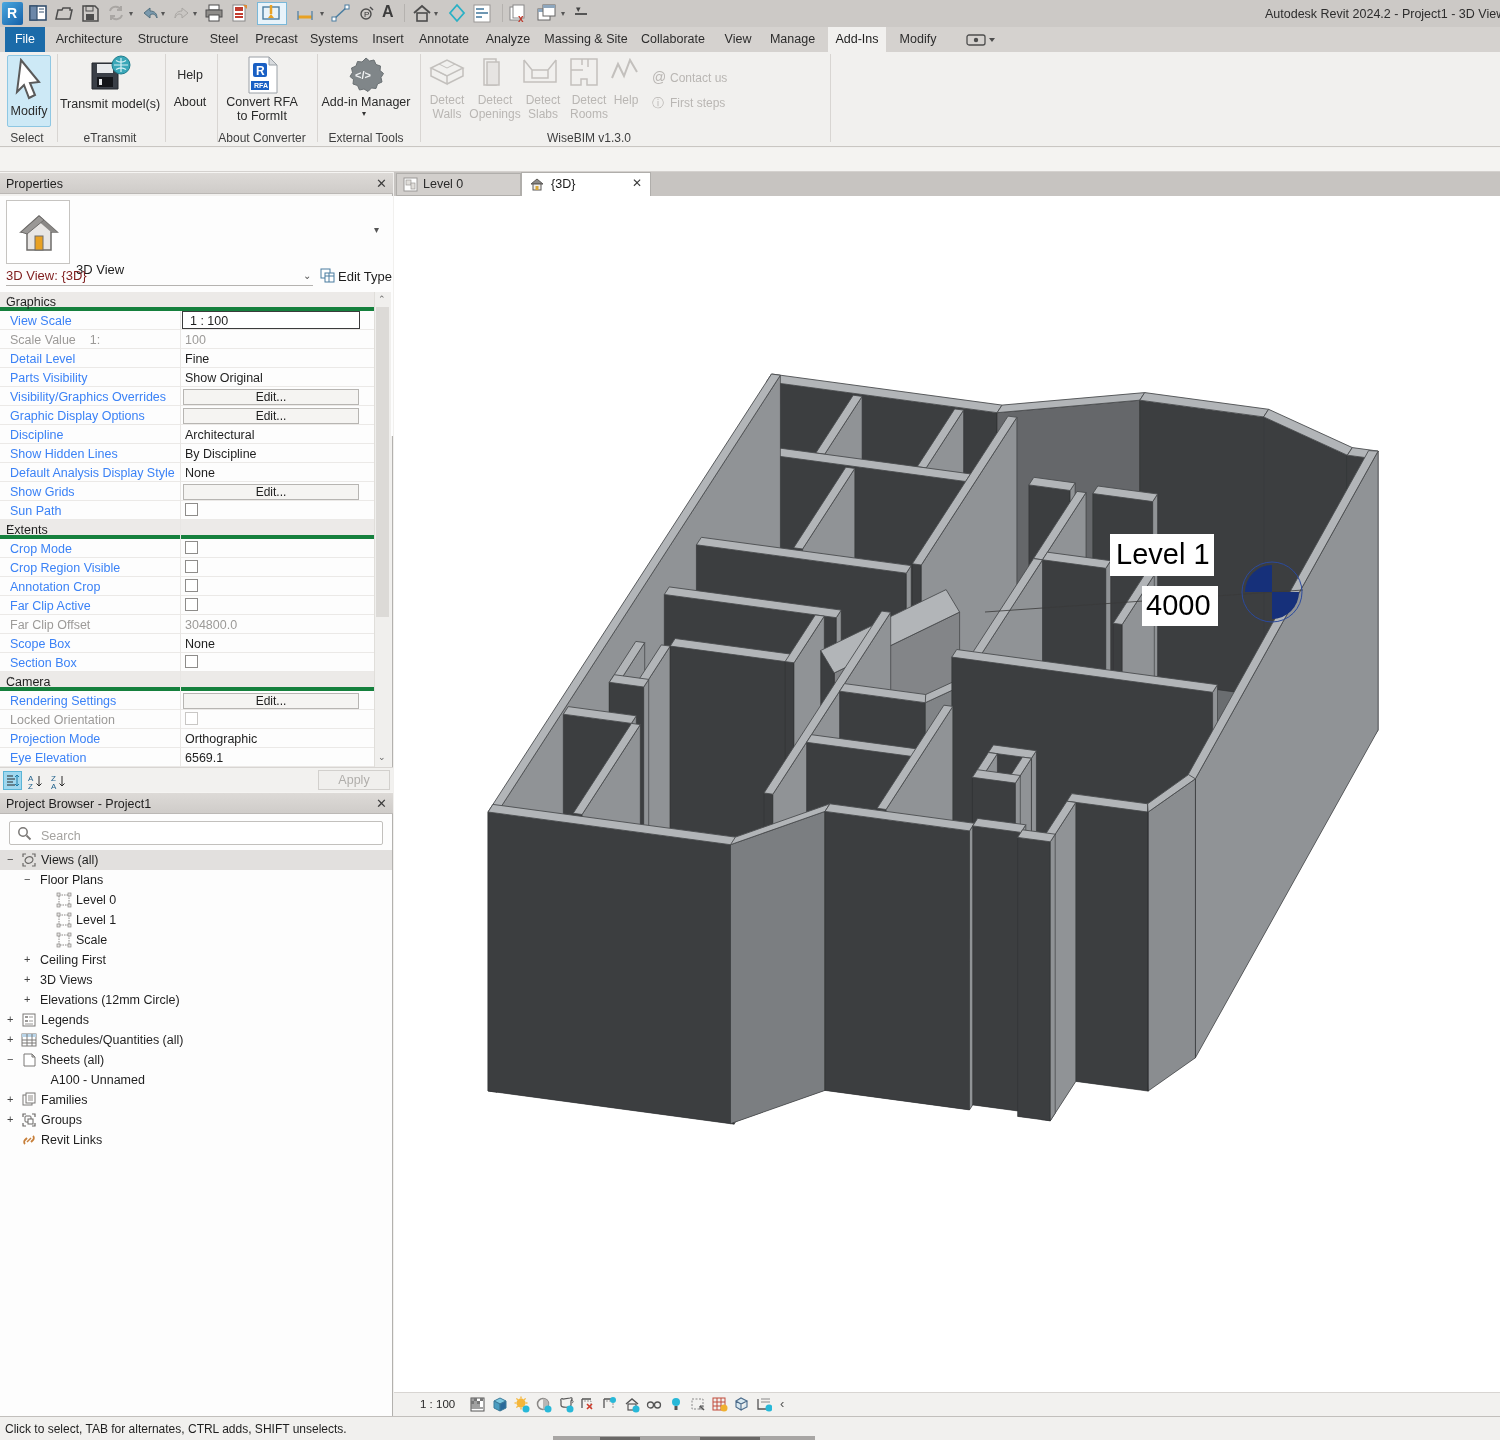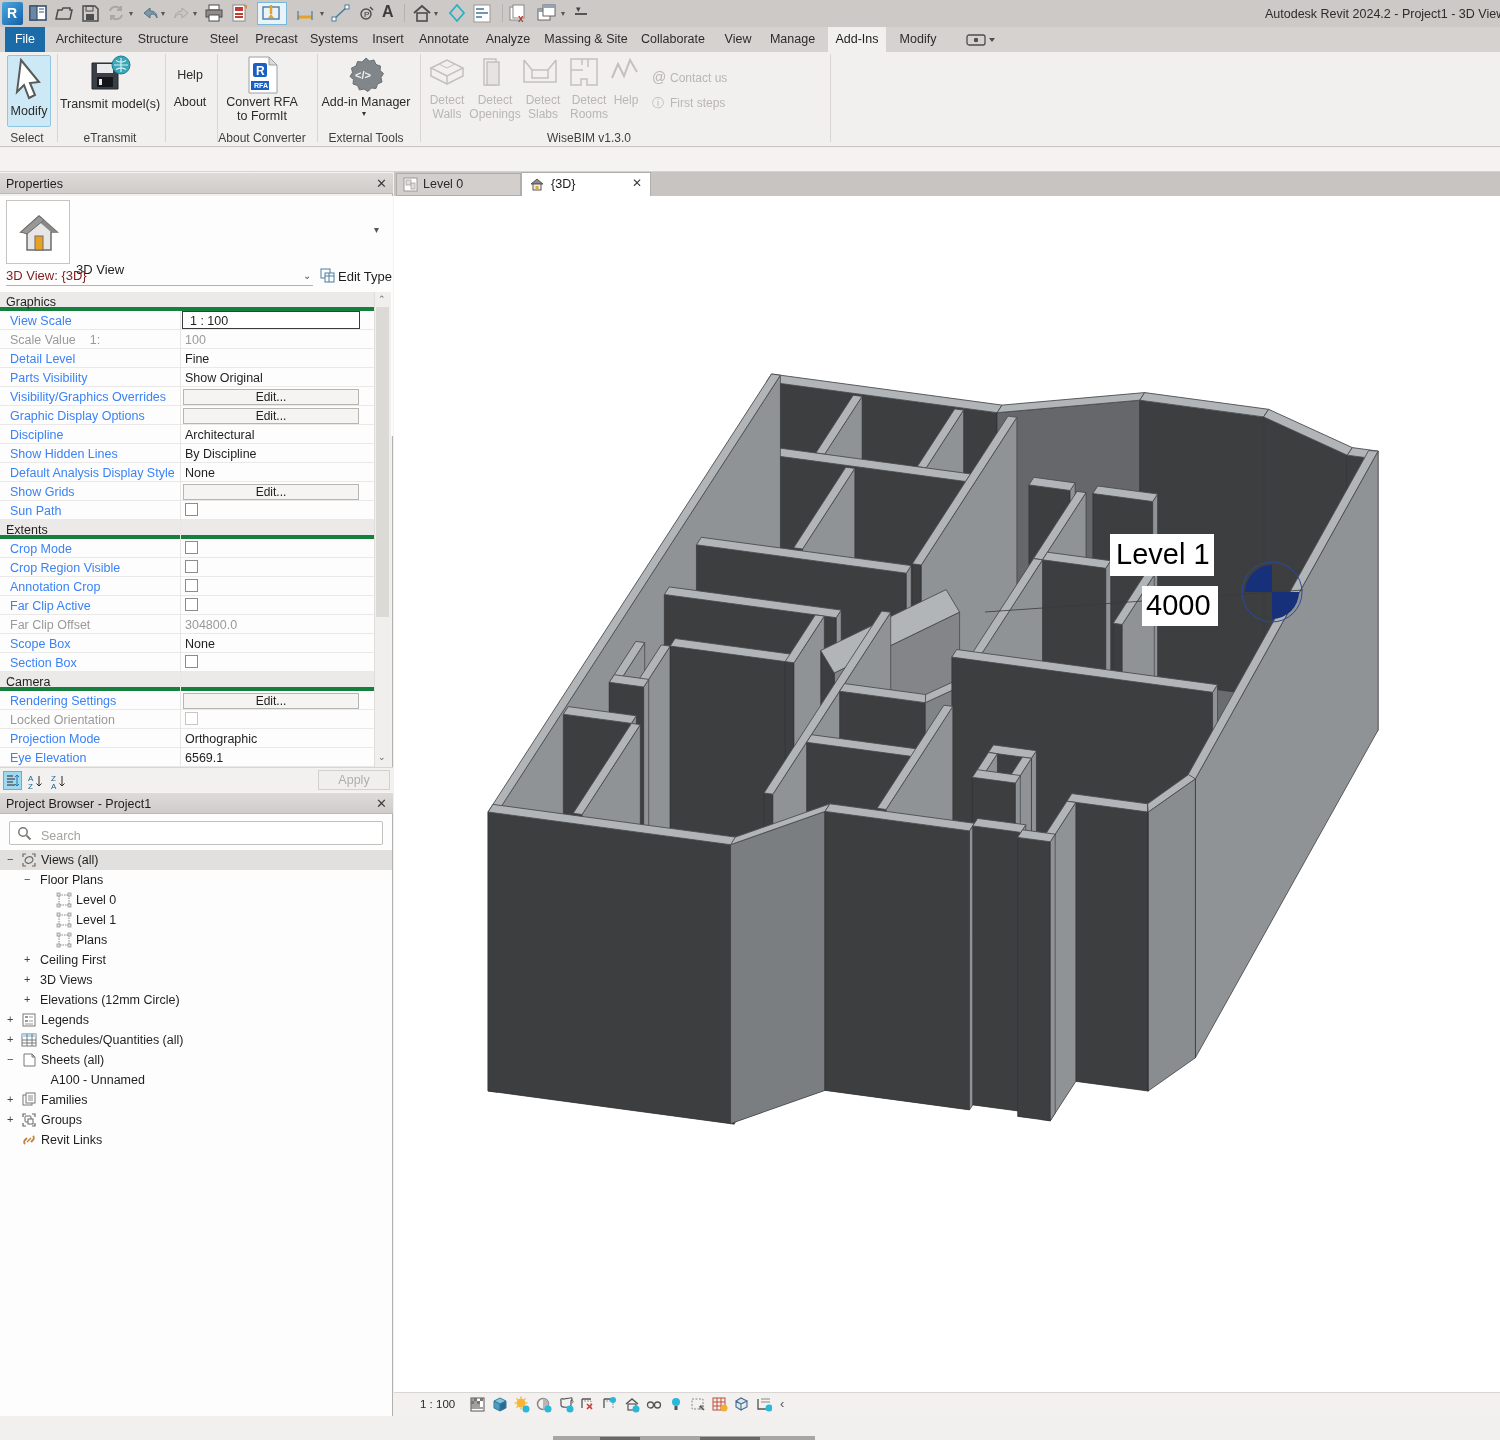--- a/index.html
+++ b/index.html
@@ -454,21 +454,21 @@
         <span class="txt" style="left:76px;">Level 1</span>
       </div>
       <svg class="abs" style="left:56px;top:140px" width="16" height="16" viewBox="0 0 16 16">
         <rect x="3" y="3" width="10" height="10" fill="#fdfdfd" stroke="#8a8886" stroke-dasharray="1.5 1"></rect>
         <rect x="1" y="1" width="3" height="3" fill="#e6e4e2" stroke="#8a8886" stroke-width="0.7"></rect>
         <rect x="12" y="1" width="3" height="3" fill="#e6e4e2" stroke="#8a8886" stroke-width="0.7"></rect>
         <rect x="1" y="12" width="3" height="3" fill="#e6e4e2" stroke="#8a8886" stroke-width="0.7"></rect>
         <rect x="12" y="12" width="3" height="3" fill="#e6e4e2" stroke="#8a8886" stroke-width="0.7"></rect>
       </svg>
       <div class="trow" style="top:138px;">
-        <span class="txt" style="left:76px;">Plans</span>
+        <span class="txt" style="left:76px;">Scale</span>
       </div>
       <span class="pm" style="left:24px;top:163px;">+</span>
       <div class="trow" style="top:158px;">
         <span class="txt" style="left:40px;">Ceiling First</span>
       </div>
       <span class="pm" style="left:24px;top:183px;">+</span>
       <div class="trow" style="top:178px;">
         <span class="txt" style="left:40px;">3D Views</span>
       </div>
       <span class="pm" style="left:24px;top:203px;">+</span>
@@ -785,16 +785,19 @@
       <svg class="abs" style="left:340px;top:3px" width="16" height="17" viewBox="0 0 16 17">
         <path d="M2 5 L7 2 L13 5 L7 8 Z M2 5 v6 L7 14 v-6 M13 5 v6 L7 14" fill="#d8e8f0" stroke="#4a6a8a" stroke-width="1.1"></path>
       </svg>
       <svg class="abs" style="left:362px;top:3px" width="16" height="17" viewBox="0 0 16 17">
         <path d="M2 3 v10 h12" fill="none" stroke="#555" stroke-width="1.3"></path>
         <path d="M5 3 h9 M5 6 h9" stroke="#888"></path>
         <circle cx="13" cy="12" r="3.5" fill="#28b8d8"></circle>
       </svg>
       <span class="abs" style="left:386px;top:3px;font-size:13px;color:#555;">‹</span>
     </div>
+  <div id="statusbar">
+      <span>Click to select, TAB for alternates, CTRL adds, SHIFT unselects.</span>
+    </div>
   <div class="abs" style="left:553px;top:1436px;width:262px;height:4px;background:#a8a6a4;"></div>
     <div class="abs" style="left:600px;top:1437px;width:40px;height:3px;background:#6a6866;"></div>
     <div class="abs" style="left:700px;top:1437px;width:60px;height:3px;background:#6a6866;"></div>
 </div>
 
 </body></html>

